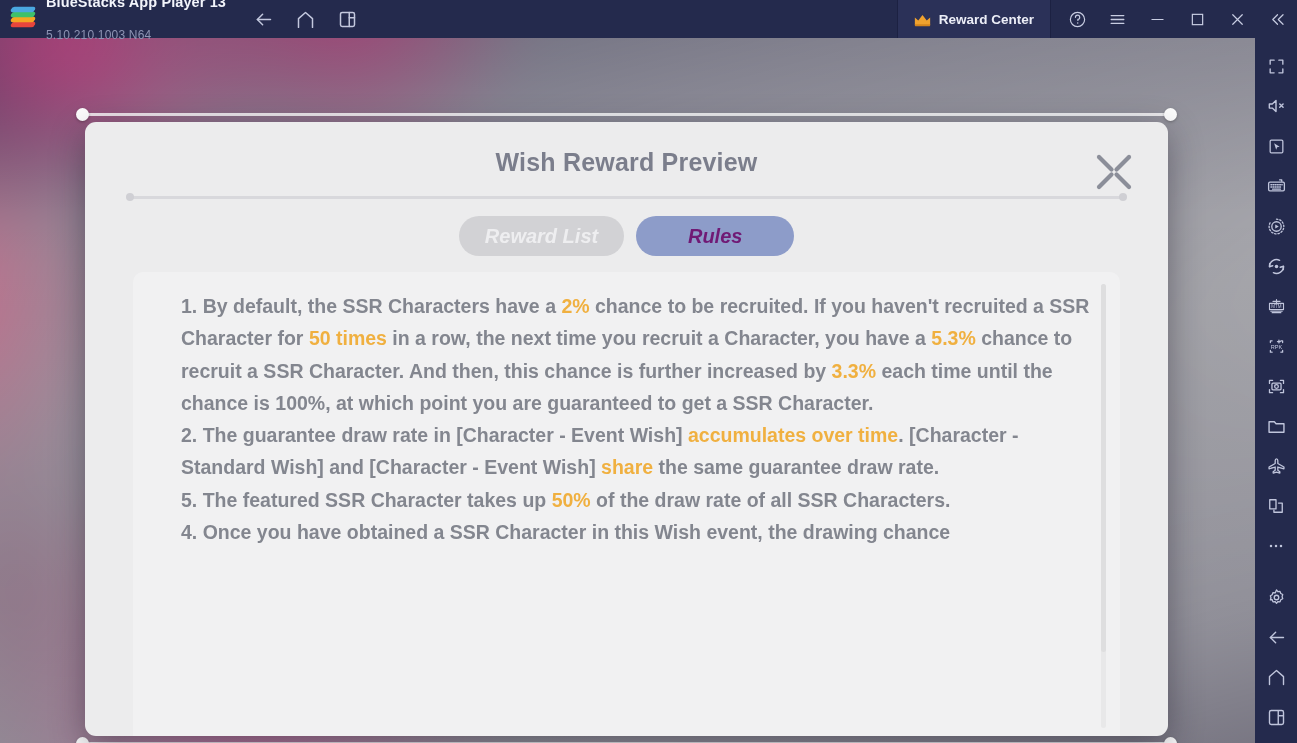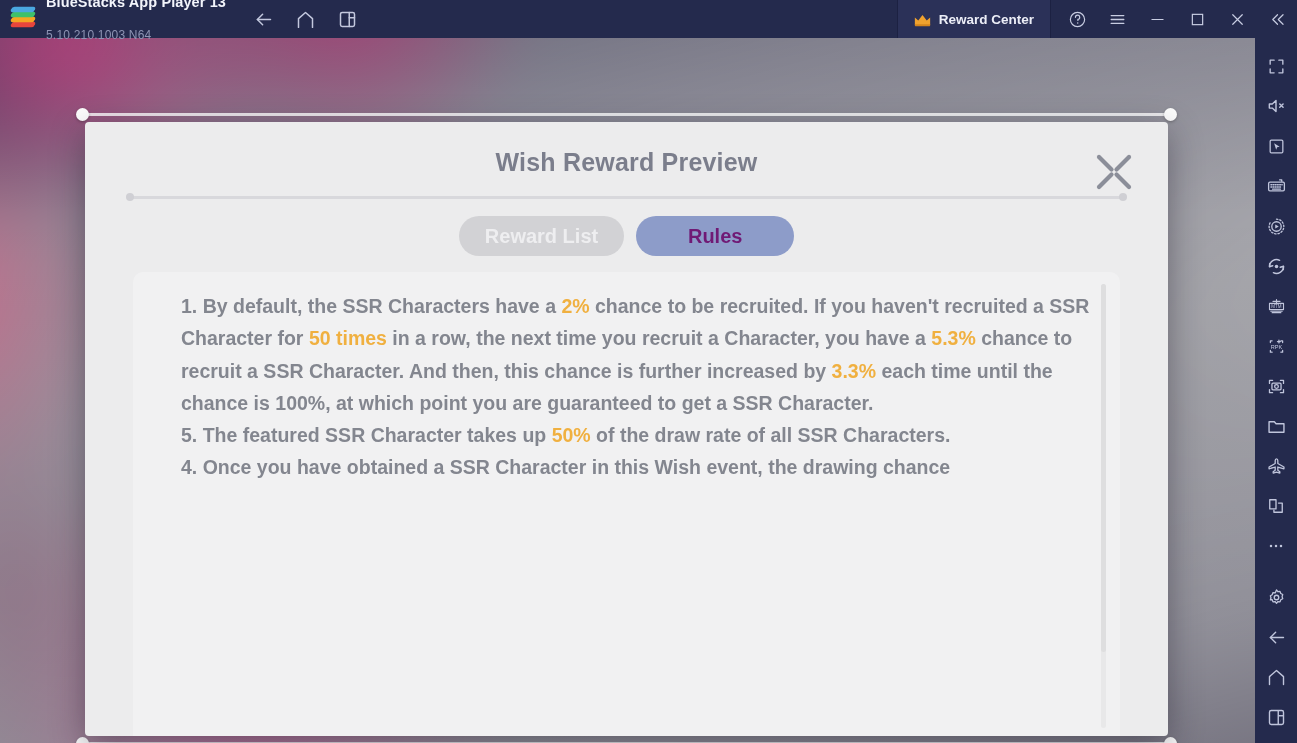--- a/index.html
+++ b/index.html
@@ -116,21 +116,21 @@
 
   
   #dialog-wrap {
     position: absolute; left: 85px; top: 84px;
     width: 1083px; height: 614px;
     z-index: 20;
   }
   #dialog {
     position: absolute; inset: 0;
     background: #ececed;
-    border-radius: 4px;
+    border-radius: 11px;
     box-shadow: 0 10px 34px rgba(25,20,35,.42);
   }
   
   .rail {
     position: absolute; height: 3px;
     background: rgba(255,255,255,.82);
     border-radius: 2px;
   }
   .rail.top { left: -2px; right: -2px; top: -9px; }
   .rail.bottom { left: -2px; right: -2px; bottom: -9px; }
@@ -174,20 +174,21 @@
     position: absolute; top: 94px; left: 0; right: 0;
     display: flex; justify-content: center; gap: 12px;
   }
   .tab {
     height: 40px; min-width: 158px;
     border-radius: 20px;
     display: flex; align-items: center; justify-content: center;
     font-size: 20px; font-weight: bold;
     cursor: pointer;
     padding: 0 26px;
+    font-style: italic;
   }
   .tab.inactive { background: #d2d2d5; color: #eeeef0; }
   .tab.active { background: #8d9cc9; color: #701a75; }
 
   
   #content-panel {
     position: absolute; left: 48px; right: 48px; top: 150px; bottom: 0;
     background: #f1f1f2;
     border-radius: 10px 10px 0 0;
     overflow: hidden;
@@ -344,20 +345,21 @@
         </div>
         <div class="tab active">
           <span>Rules</span>
         </div>
       </div>
 
       <div id="content-panel">
         <div id="content-inner">
           <div id="rules-text">
               <div><span>1. By default, the SSR Characters have a </span><span class="hl">2%</span><span> chance to be recruited. If you haven't recruited a SSR Character for </span><span class="hl">50 times</span><span> in a row, the next time you recruit a Character, you have a </span><span class="hl">5.3%</span><span> chance to recruit a SSR Character. And then, this chance is further increased by </span><span class="hl">3.3%</span><span> each time until the chance is 100%, at which point you are guaranteed to get a SSR Character.</span></div>
+              <div><span>2. The guarantee draw rate in [Character - Event Wish] </span><span class="hl">accumulates over time</span><span>. [Character - Standard Wish] and [Character - Event Wish] </span><span class="hl">share</span><span> the same guarantee draw rate.</span></div>
               <div><span>5. The featured SSR Character takes up </span><span class="hl">50%</span><span> of the draw rate of all SSR Characters.</span></div>
               <div><span>4. Once you have obtained a SSR Character in this Wish event, the drawing chance</span></div>
             </div>
         </div>
         <div id="scroll-track">
           <div id="scroll-thumb"></div>
         </div>
       </div>
 
     </div>

